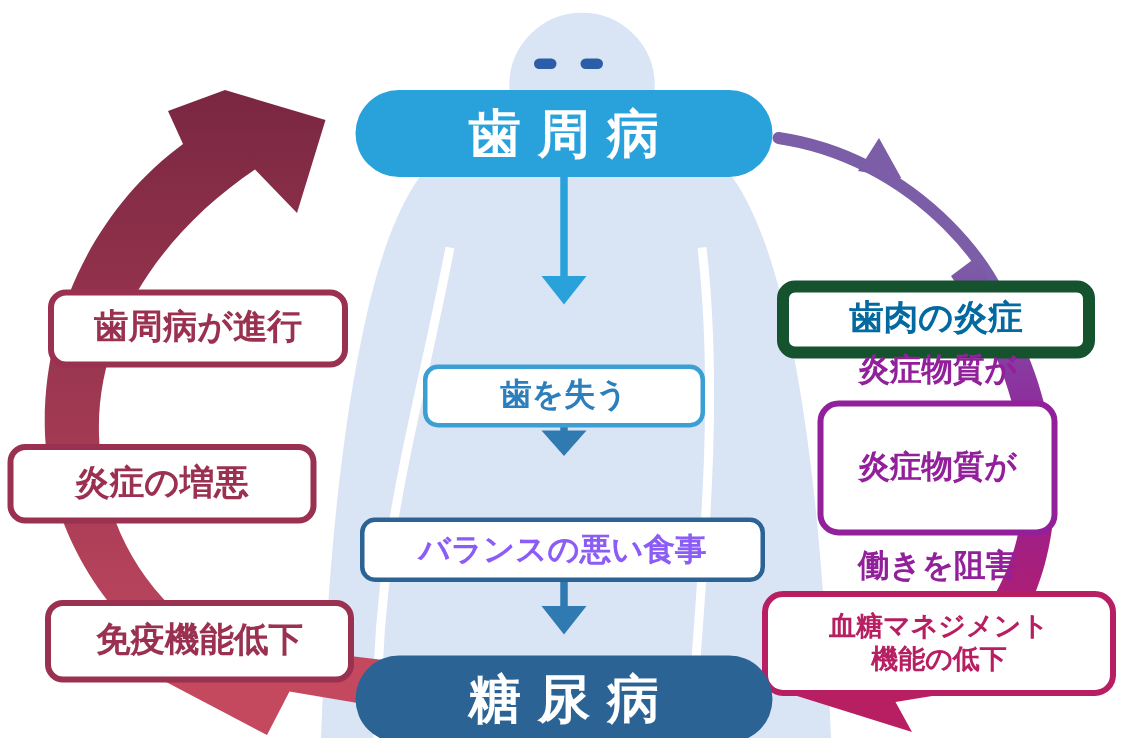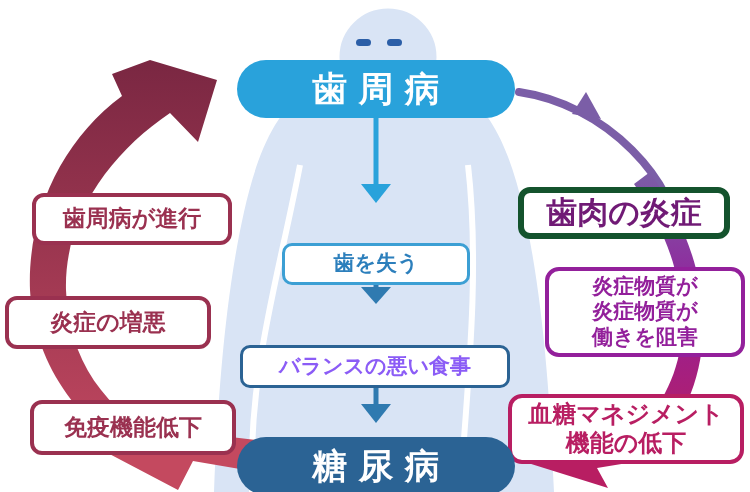--- a/index.html
+++ b/index.html
@@ -7,37 +7,37 @@
     position:relative;width:750px;height:492px;background:#ffffff;
     overflow:hidden;font-family:"DejaVu Sans",sans-serif;
   }
   #bg-svg{position:absolute;left:0;top:0;width:750px;height:492px;}
   .box{
     position:absolute;background:#ffffff;border-radius:12px;
     display:flex;flex-direction:column;align-items:center;justify-content:center;
     font-weight:bold;text-align:center;box-sizing:border-box;line-height:1.2;margin-top:40px;
   }
   .maroon{border:4px solid #9A3150;color:#9A3150;font-size:23px;}
-  .purple{border:6px solid #14532d;color:#701a75;font-size:31px;}
+  .purple{border:8px solid #14532d;color:#0369a1;font-size:23px;}
   .magenta{border:4px solid #93209B;color:#93209B;font-size:21px;border-radius:14px;}
-  .crimson{border:4px solid #B81E62;color:#B81E62;font-size:24px;border-radius:14px;font-family:Liberation Serif, serif;}
+  .crimson{border:4px solid #B81E62;color:#B81E62;font-size:18px;border-radius:14px;}
   .flowbox-light{border:3px solid #3C9FD4;color:#2C7FBC;font-size:21px;border-radius:10px;}
   .flowbox-dark{border:3px solid #2B6394;color:#8b5cf6;font-size:21px;border-radius:10px;}
   .pill{
     position:absolute;width:278px;height:58px;border-radius:30px;
     display:flex;align-items:center;justify-content:center;
     color:#fff;font-weight:bold;font-size:35px;letter-spacing:0.32em;text-indent:0.32em;
   }
   #pill-top{left:237px;top:60px;background:#29A2DB;}
   #pill-bottom{left:237px;top:437px;background:#2B6394;}
   #box-left-1{left:32px;top:153px;width:200px;height:52px;}
   #box-left-2{left:5px;top:256px;width:206px;height:53px;}
   #box-left-3{left:30px;top:360px;width:206px;height:55px;}
   #box-right-1{left:518px;top:147px;width:212px;height:52px;}
-  #box-right-2{left:545px;top:227px;width:200px;height:90px;}
+  #box-right-2{left:545px;top:227px;width:160px;height:90px;gap:40px;}
   #box-right-3{left:508px;top:354px;width:236px;height:70px;}
   #box-center-1{left:282px;top:203px;width:188px;height:42px;}
   #box-center-2{left:240px;top:305px;width:270px;height:43px;}
 </style>
 </head>
 <body>
 
 <div id="stage">
 
   <svg id="bg-svg" viewBox="0 0 750 492">

